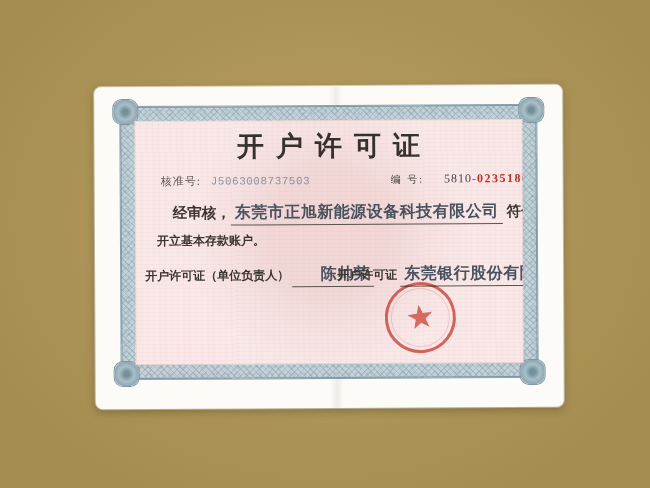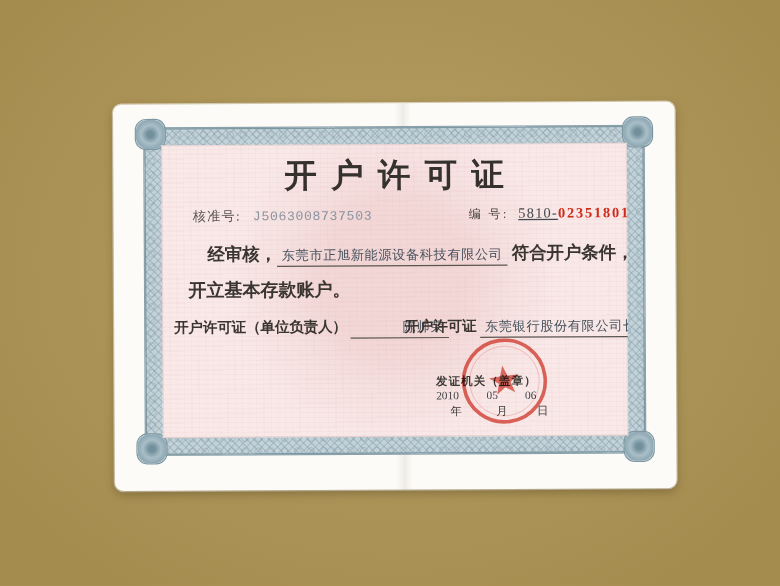--- a/index.html
+++ b/index.html
@@ -57,28 +57,28 @@
   .title {
     position:absolute; top:8px; left:0; width:100%; text-align:center;
     font-size:27px; font-weight:bold; color:#35312c; letter-spacing:12px;
     text-indent:12px;
   }
   .approval { position:absolute; left:26px; top:50px; white-space:nowrap; }
   .approval .lbl { font-size:11px; color:#5b5550; letter-spacing:1px;text-align:center; }
   .approval .val { font-size:11px; color:#8b94a2; margin-left:6px; letter-spacing:.5px;font-family:Liberation Mono, monospace; }
   .serial { position:absolute; left:256px; top:49px; white-space:nowrap; }
   .serial .lbl { font-size:10px; color:#444038; letter-spacing:2px; }
-  .serial .pre { font-size:12px; color:#44464e; margin-left:4px; letter-spacing:1px;text-decoration:underline; }
+  .serial .pre { font-size:12px; color:#44464e; margin-left:16px; letter-spacing:1px; }
   .serial .num { font-size:12px; color:#cf2a1b; font-weight:bold; letter-spacing:1.5px; }
   .ink { color:#3a352f; font-weight:bold; }
   .line1 { position:absolute; left:38px; top:82px; white-space:nowrap; font-size:14.5px; }
-  .line2 { position:absolute; left:22px; top:112px; white-space:nowrap; font-size:15px; }
+  .line2 { position:absolute; left:22px; top:112px; white-space:nowrap; font-size:12px; }
   .uline {
     display:inline-block; border-bottom:1px solid #5a544e; text-align:center;
-    font-size:11px; font-weight:normal; color:#47525e;
+    font-size:16px; font-weight:bold; color:#47525e;
     padding:0 4px 1px 4px; vertical-align:baseline; letter-spacing:.5px;
   }
   .uline.company { min-width:168px; }
   .uline.rep     { min-width:82px;text-align:right; }
   .uline.bank    { min-width:126px; }
   .uline.acct    { min-width:132px; text-align:left; padding-left:4px; }
   .rep-row  { position:absolute; left:10px; top:144px; white-space:nowrap; font-size:12px; }
   .bank-row { position:absolute; left:202px; top:144px; white-space:nowrap; font-size:12px; }
   .acct-row { position:absolute; left:16px; top:176px; white-space:nowrap; font-size:12.5px; }
   
@@ -130,33 +130,20 @@
         <span class="ink">开户许可证（单位负责人）</span>
         <span class="uline rep">陈帅荣</span>
       </div>
 
       <div class="bank-row">
         <span class="ink">开户许可证</span>
         <span class="uline bank">东莞银行股份有限公司长安支行</span>
       </div>
 
 
-      <div class="issuer">
-        <div class="iss-lbl">发证机关（盖章）</div>
-        <div class="date-row">
-          <span class="d-year">2010</span>
-          <span class="d-month">05</span>
-          <span class="d-day">06</span>
-        </div>
-        <div class="unit-row">
-          <span class="u-year">年</span>
-          <span class="u-month">月</span>
-          <span class="u-day">日</span>
-        </div>
-      </div>
 
       <svg class="seal" viewBox="0 0 76 76" xmlns="http://www.w3.org/2000/svg">
         <circle cx="38" cy="38" r="34" fill="none" stroke="#d5382a" stroke-width="3" opacity="0.85"></circle>
         <circle cx="38" cy="38" r="29" fill="none" stroke="#d5382a" stroke-width="0.6" opacity="0.35"></circle>
         <polygon points="38,25 41.1,33.8 50.4,34 42.9,39.6 45.6,48.5 38,43.2 30.4,48.5 33.1,39.6 25.6,34 34.9,33.8" fill="#d5382a" opacity="0.8"></polygon>
       </svg>
 
     </div>
   </div>
 </div>

